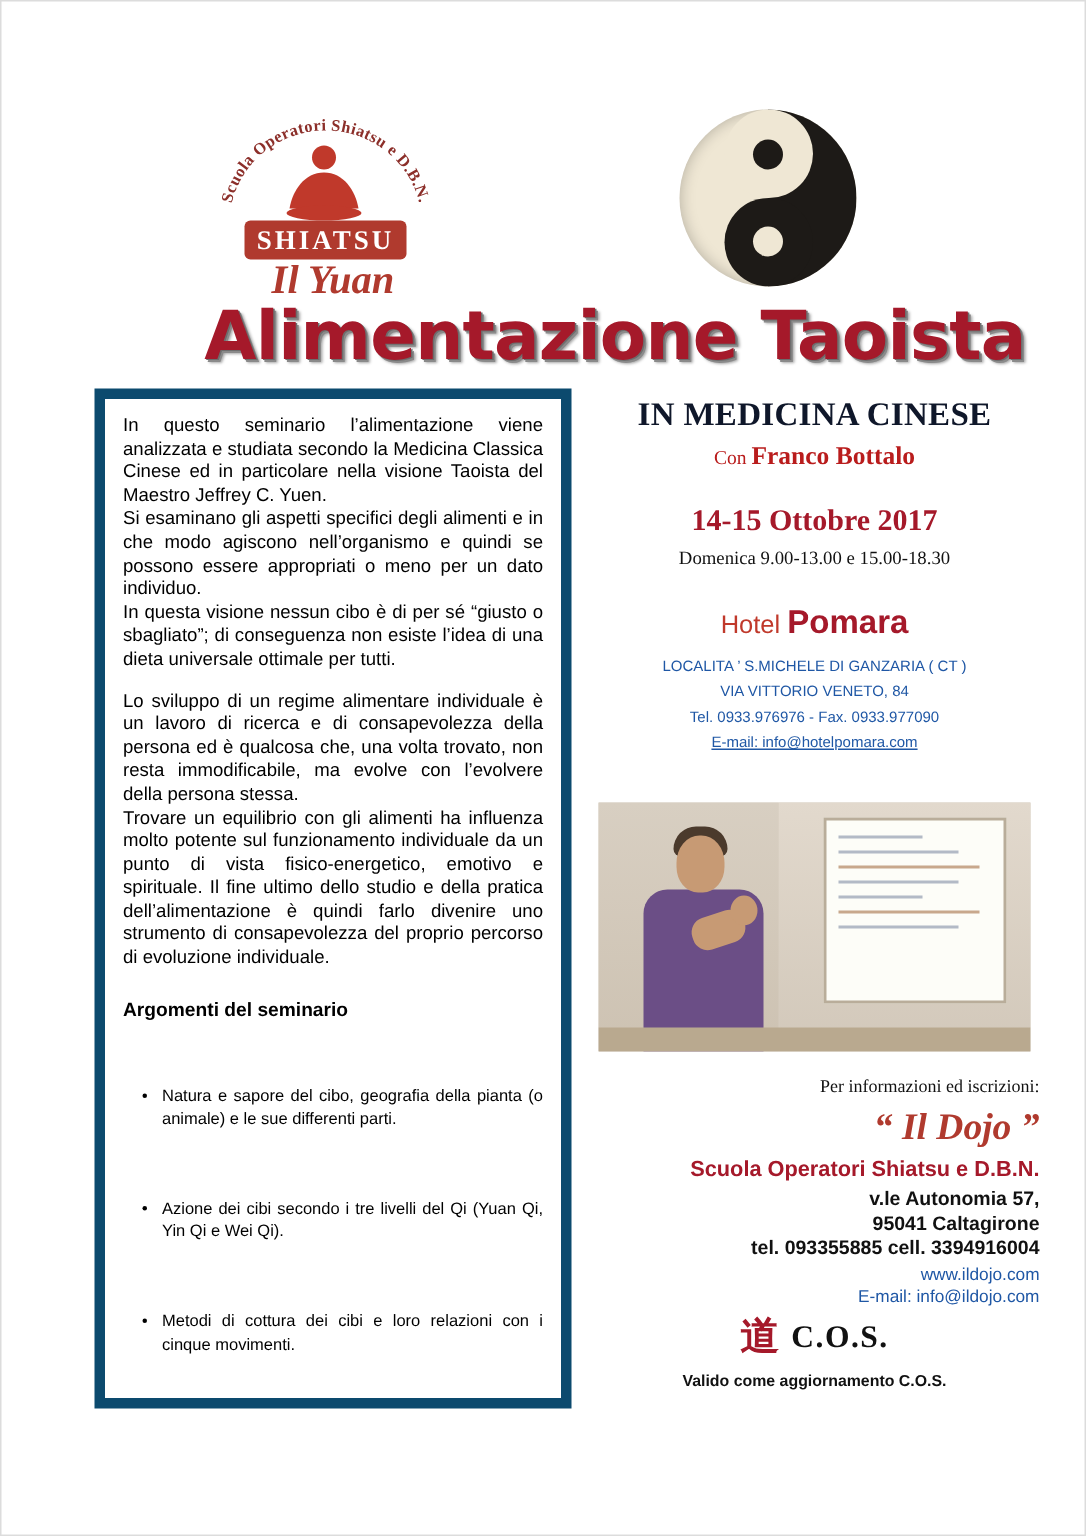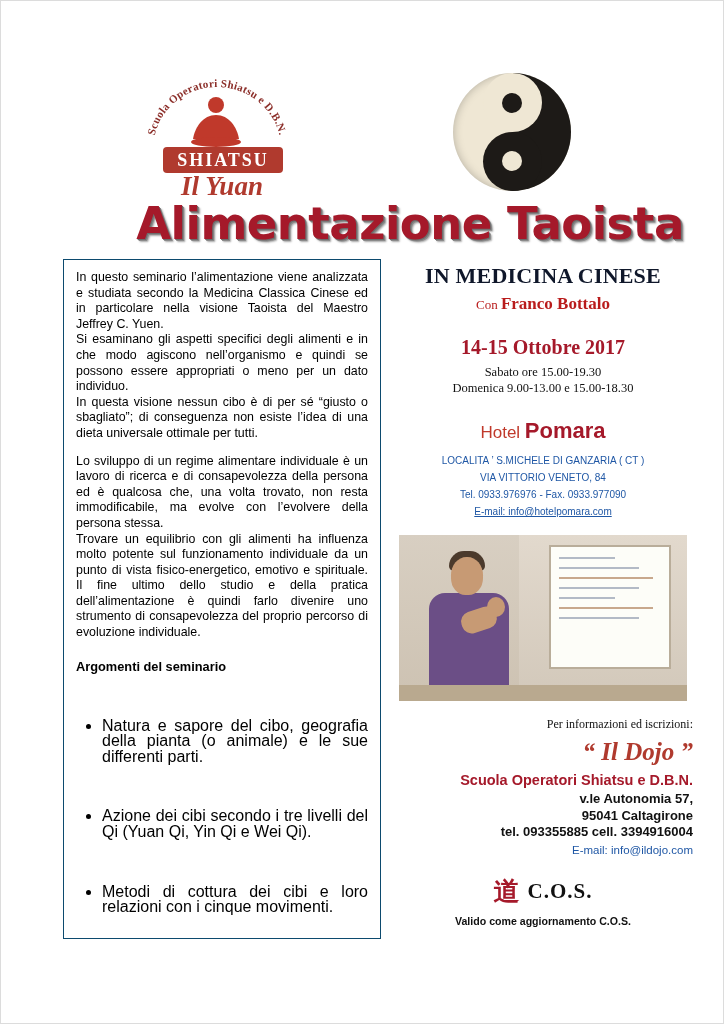--- a/index.html
+++ b/index.html
@@ -49,21 +49,21 @@
     position: absolute;
     left: 50px;
     top: 30px;
     width: 58px;
     height: 55px;
   }
   .logo-band {
     position: absolute;
     left: 26px;
     top: 84px;
-    width: 120px;
+    width: 108px;
     height: 26px;
     background: #b03a2e;
     border-radius: 4px;
     color: #fff;
     font-family: "Liberation Serif", serif;
     font-weight: bold;
     font-size: 18px;
     letter-spacing: 2px;
     text-align: center;
     line-height: 26px;
@@ -146,21 +146,21 @@
     padding-left: 47px;
   }
 
   
   .left-box {
     position: absolute;
     left: 62px;
     top: 258px;
     width: 318px;
     height: 680px;
-    border: 1px solid #0c4a6e;
+    border: 7px solid #0c4a6e;
     box-sizing: border-box;
     padding: 10px 12px 10px 12px;
   }
   .left-box p {
     margin: 0;
     font-size: 12.4px;
     line-height: 15.6px;
     text-align: justify;
     color: #000;
   }
@@ -170,21 +170,21 @@
   .argomenti {
     margin-top: 18px;
     font-size: 12.8px;
     font-weight: bold;
   }
   .bullets {
     margin: 14px 0 0 0;
     padding-left: 26px;
   }
   .bullets li {
-    font-size: 16px;
+    font-size: 11px;
     line-height: 15.6px;
     text-align: justify;
     margin-bottom: 14px;
     margin-top: 44px;
   }
 
   
   .right-col {
     position: absolute;
     left: 392px;
@@ -419,21 +419,20 @@
     </ul>
   </div>
 
   <div class="right-col">
     <div class="subtitle">IN MEDICINA CINESE</div>
     <div class="byline">
       <span>Con </span><b>Franco Bottalo</b>
     </div>
     <div class="dates">14-15 Ottobre 2017</div>
     <div class="hours">
-      <div>Sabato ore 15.00-19.30</div>
       <div>Domenica  9.00-13.00 e 15.00-18.30</div>
     </div>
     <div class="hotel">
       <span>Hotel </span><b>Pomara</b>
     </div>
     <div class="venue">
       <div>LOCALITA ’  S.MICHELE DI GANZARIA   ( CT )</div>
       <div>VIA VITTORIO VENETO, 84</div>
       <div>Tel. 0933.976976   -   Fax. 0933.977090</div>
       <div class="email">E-mail: info@hotelpomara.com</div>
@@ -465,20 +464,21 @@
   <div class="info-block">
     <div class="info-title">Per informazioni ed iscrizioni:</div>
     <div class="ildojo">“ Il Dojo ”</div>
     <div class="school">Scuola Operatori Shiatsu e D.B.N.</div>
     <div class="addr">
       <div>v.le Autonomia 57,</div>
       <div>95041 Caltagirone</div>
       <div>tel. 093355885   cell. 3394916004</div>
     </div>
     <div class="web">
+      <div class="link">www.ildojo.com</div>
       <div class="link">E-mail: info@ildojo.com</div>
     </div>
   </div>
 
   <div class="cos">
     <div class="cos-row">
       <span class="cos-glyph">道</span>
       <span class="cos-text">C.O.S.</span>
     </div>
     <div class="cos-note">Valido come aggiornamento C.O.S.</div>

